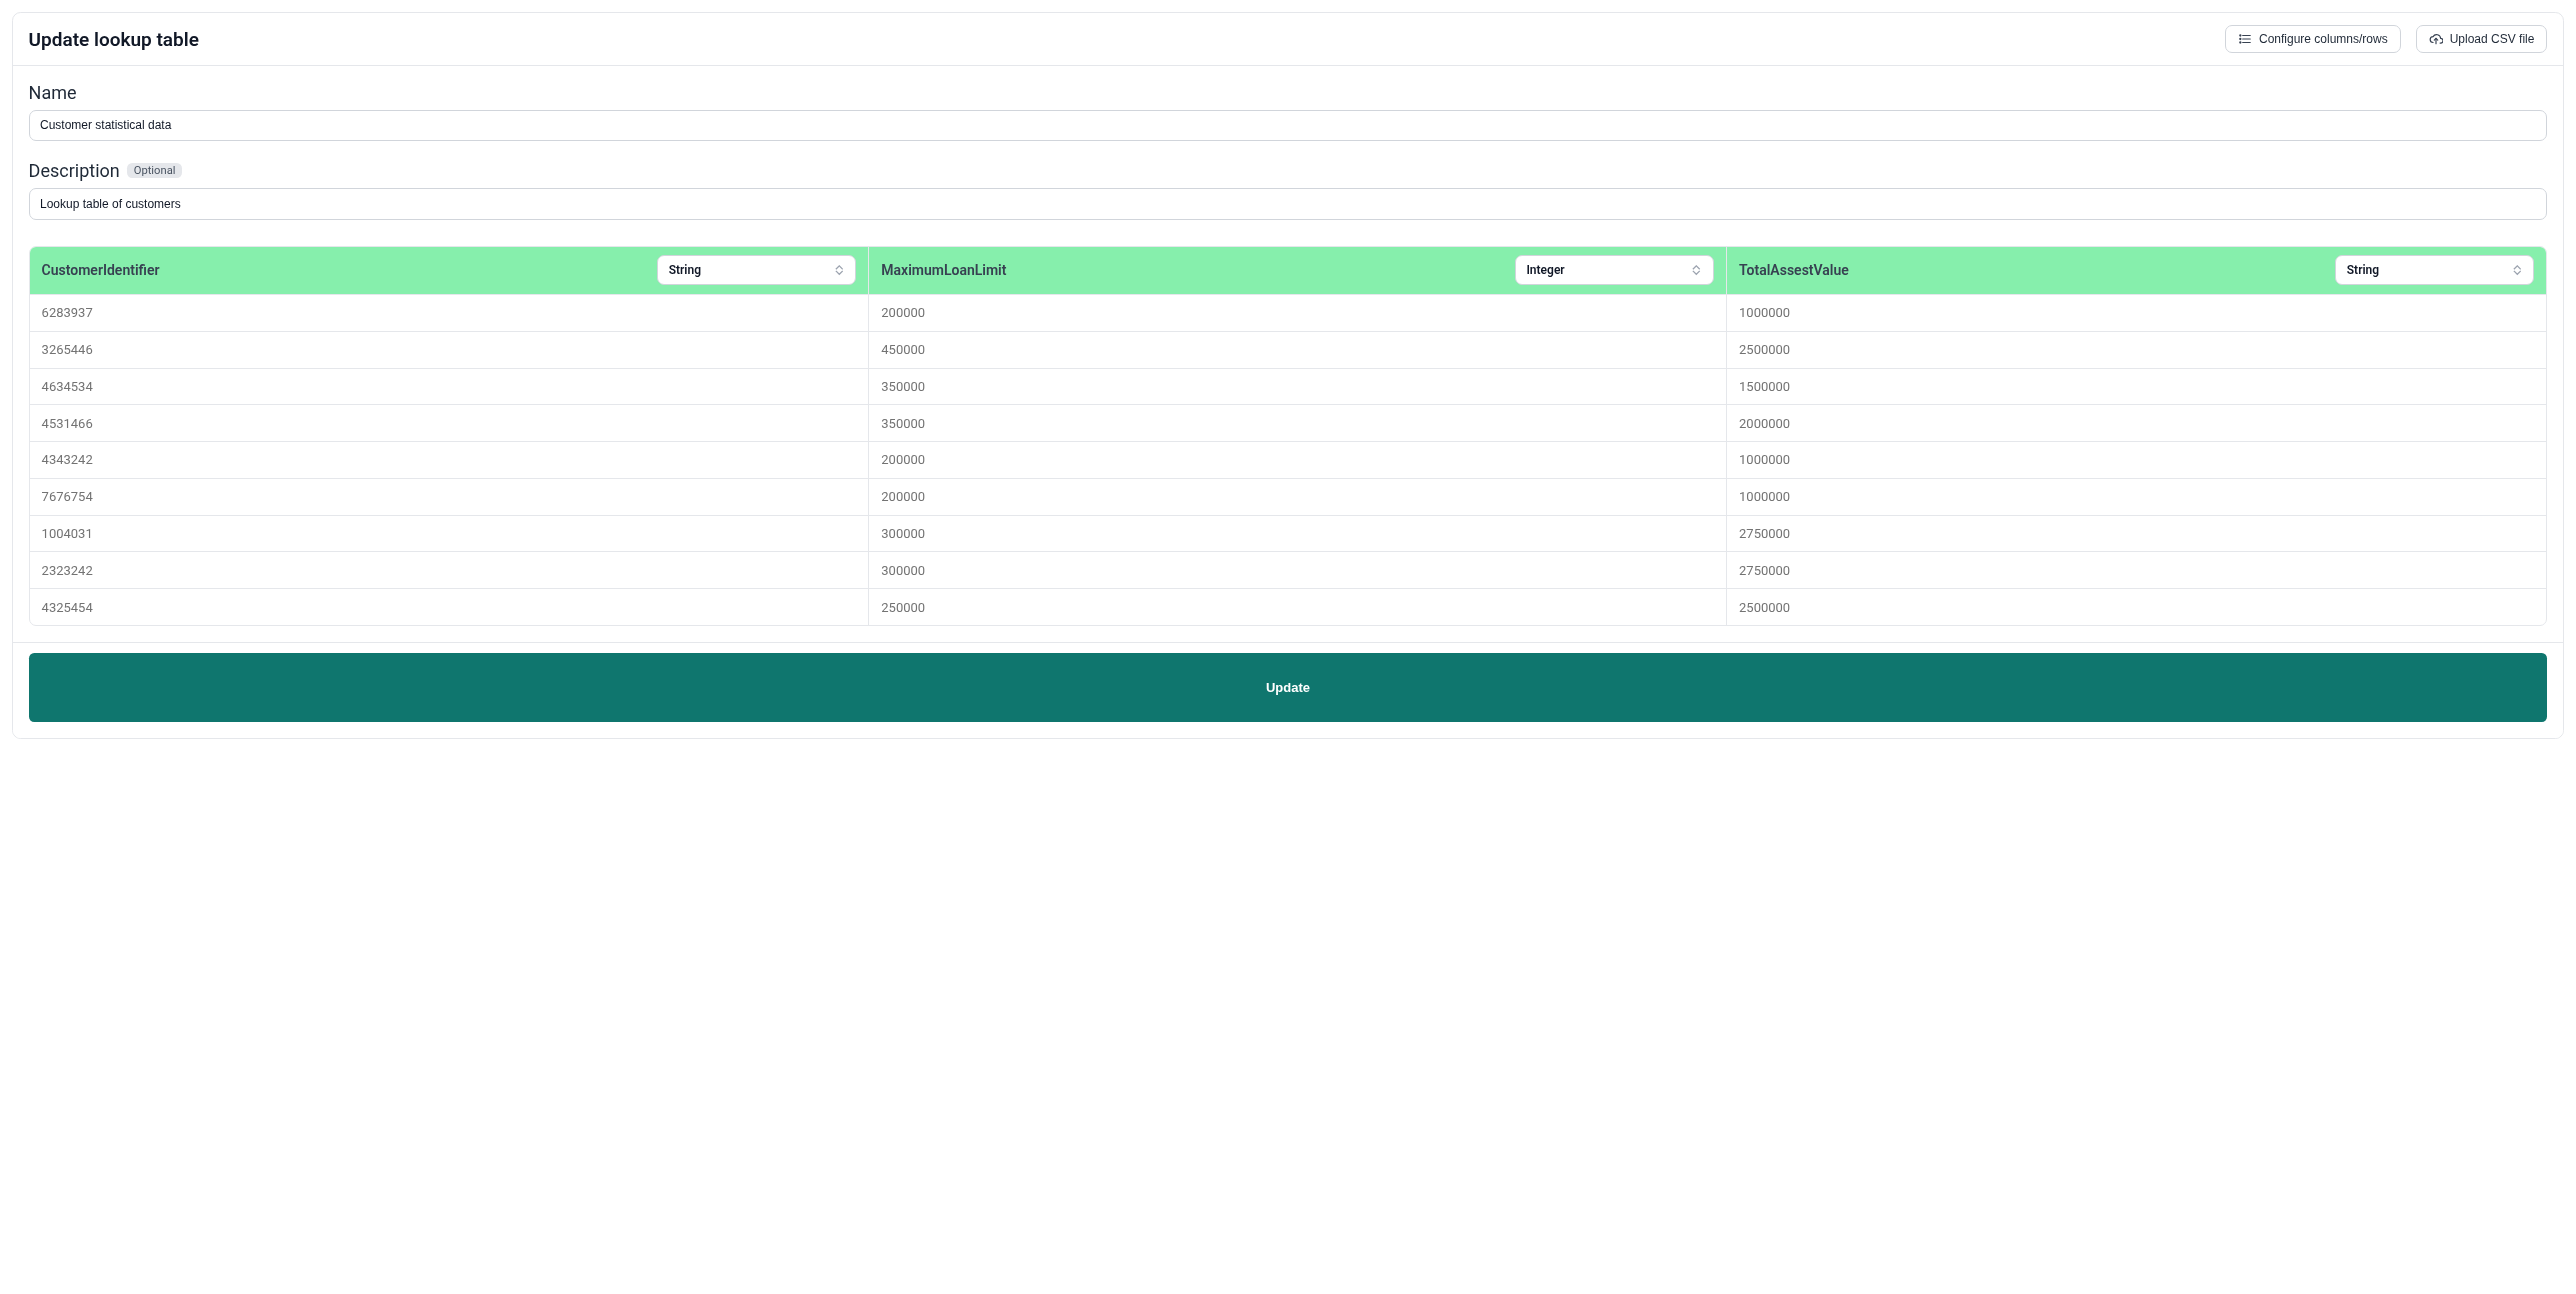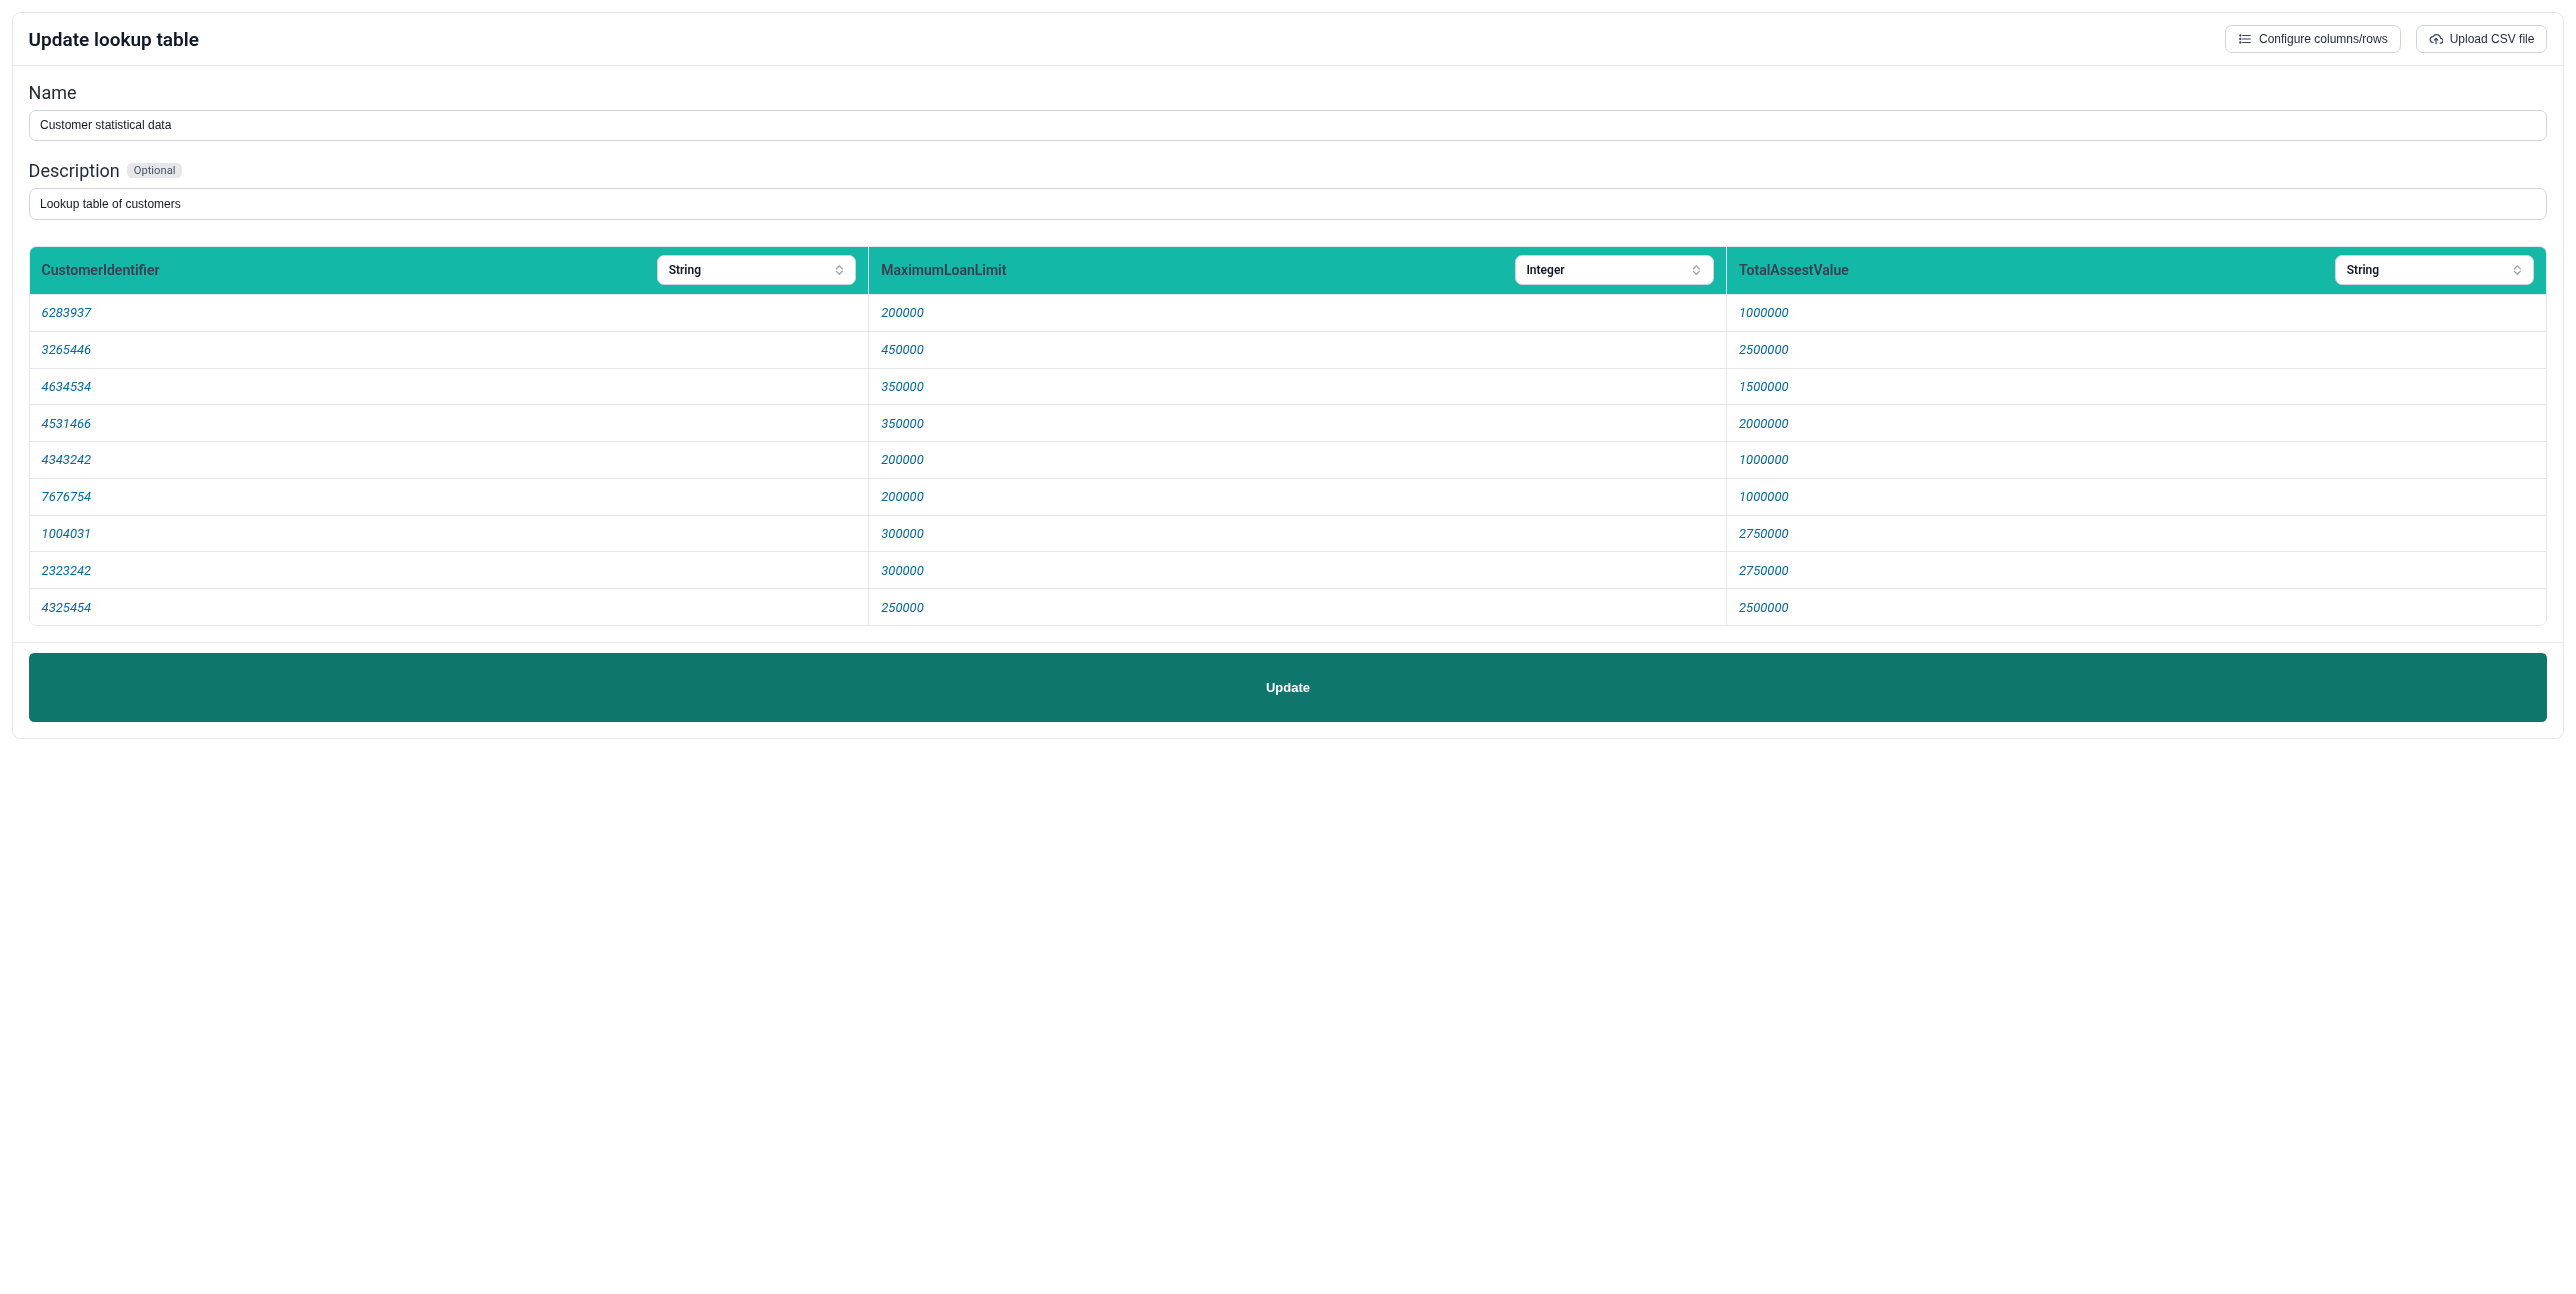--- a/index.html
+++ b/index.html
@@ -87,30 +87,29 @@
     overflow: hidden;
   }
   table { width: 100%; border-collapse: collapse; }
   thead th {
     text-align: center;
     padding: 8.6px 12px;
     border-bottom: 0.9px solid #e5e7eb;
     font-weight: 600;
     font-size: 14px;
     color: #374151;
-    background: #14b8a6;
+    background: #86efac;
   }
   thead th + th,
   tbody td + td { border-left: 0.9px solid #e5e7eb; }
   tbody td {
     padding: 10.4px 12px;
     border-bottom: 0.9px solid #e5e7eb;
-    color: #0369a1;
+    color: #737373;
     font-size: 13px;
-    font-style: italic;
   }
   tbody tr:last-child td { border-bottom: none; }
 
   .th-inner {
     display: flex;
     align-items: center;
     justify-content: space-between;
     gap: 10.4px;
   }
   .type-select {

